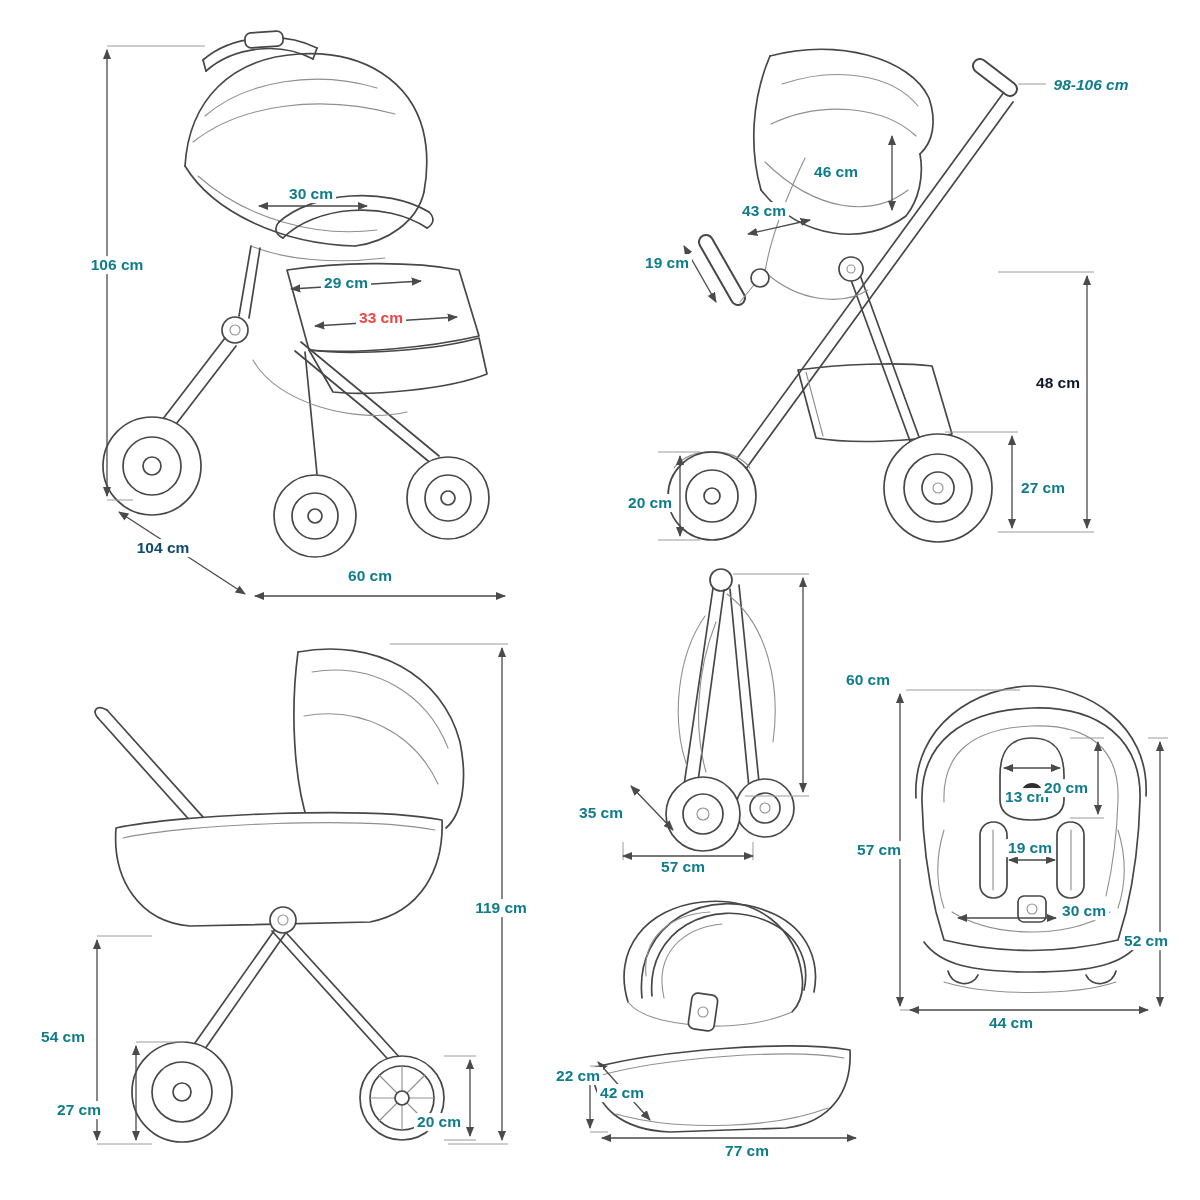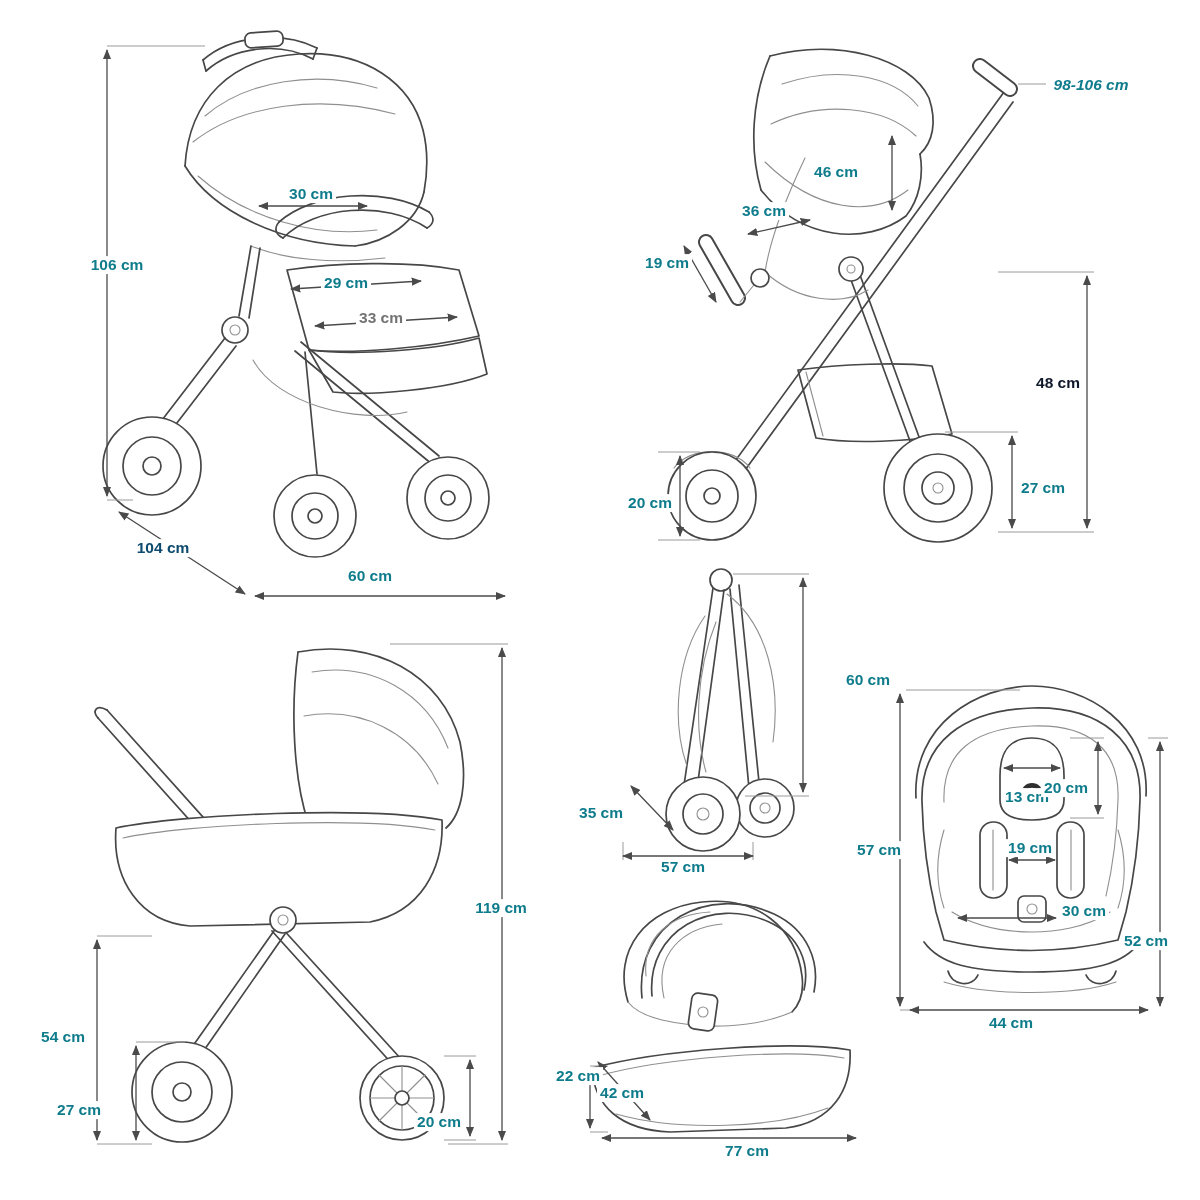--- a/index.html
+++ b/index.html
@@ -277,27 +277,27 @@
       <line class="dim" marker-start="url(#a6)" marker-end="url(#a6)" x1="40" y1="14" x2="40" y2="326"></line>
       <line class="ext" x1="288" y1="58" x2="308" y2="58"></line>
       <line class="dim" marker-start="url(#a6)" marker-end="url(#a6)" x1="300" y1="62" x2="300" y2="326"></line>
       <line class="dim" marker-start="url(#a6)" marker-end="url(#a6)" x1="50" y1="330" x2="288" y2="330"></line>
     </g>
   </svg>
 
   <span class="dim-label" style="left: 117px; top: 265px; color: rgb(15, 124, 140);">106 cm</span>
   <span class="dim-label" style="left: 311px; top: 194px; color: rgb(15, 124, 140);">30 cm</span>
   <span class="dim-label" style="left: 346px; top: 283px; color: rgb(15, 124, 140);">29 cm</span>
-  <span class="dim-label" style="left: 381px; top: 318px; color: #737373;">33 cm</span>
+  <span class="dim-label" style="left: 381px; top: 318px; color: #ef4444;">33 cm</span>
   <span class="dim-label" style="left: 163px; top: 548px; color: #0c4a6e;">104 cm</span>
   <span class="dim-label" style="left: 370px; top: 576px; color: rgb(15, 124, 140);">60 cm</span>
 
   <span class="dim-label" style="left: 1091px; top: 85px; color: rgb(15, 124, 140); font-style: italic;">98-106 cm</span>
   <span class="dim-label" style="left: 836px; top: 172px; color: rgb(15, 124, 140);">46 cm</span>
-  <span class="dim-label" style="left: 764px; top: 211px; color: rgb(15, 124, 140);">36 cm</span>
+  <span class="dim-label" style="left: 764px; top: 211px; color: rgb(15, 124, 140);">43 cm</span>
   <span class="dim-label" style="left: 667px; top: 263px; color: rgb(15, 124, 140);">19 cm</span>
   <span class="dim-label" style="left: 1058px; top: 383px; color: #0f172a;">48 cm</span>
   <span class="dim-label" style="left: 1043px; top: 488px; color: rgb(15, 124, 140);">27 cm</span>
   <span class="dim-label" style="left: 650px; top: 503px; color: rgb(15, 124, 140);">20 cm</span>
 
   <span class="dim-label" style="left: 868px; top: 680px; color: rgb(15, 124, 140);">60 cm</span>
   <span class="dim-label" style="left: 601px; top: 813px; color: rgb(15, 124, 140);">35 cm</span>
   <span class="dim-label" style="left: 683px; top: 867px; color: rgb(15, 124, 140);">57 cm</span>
 
   <span class="dim-label" style="left: 501px; top: 908px; color: rgb(15, 124, 140);">119 cm</span>

